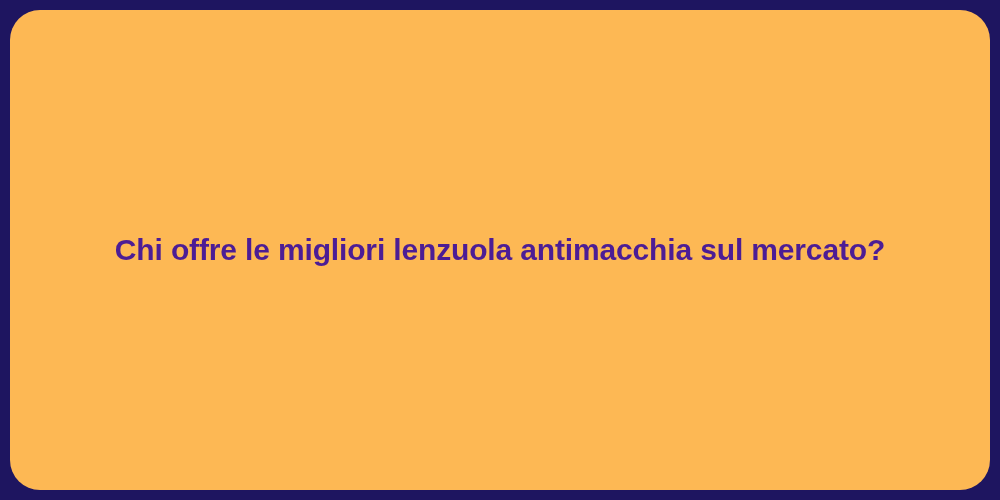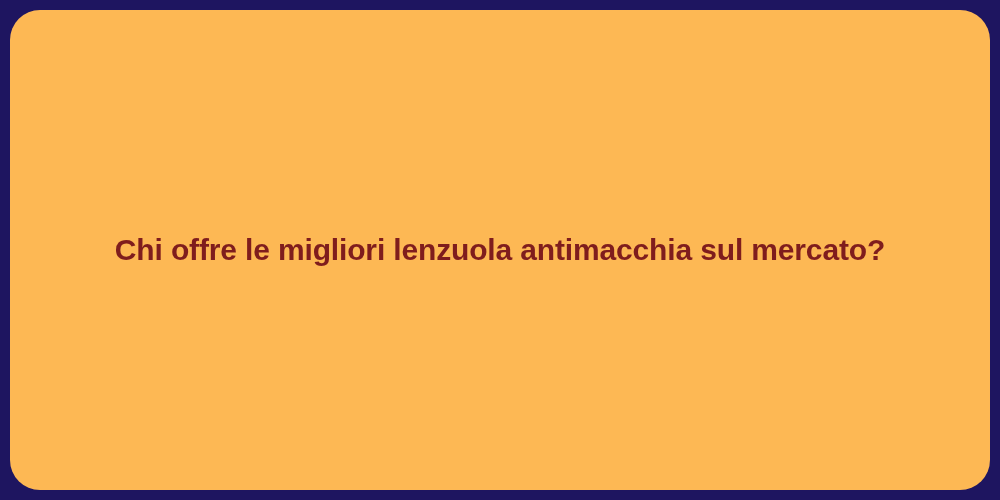--- a/index.html
+++ b/index.html
@@ -34,21 +34,21 @@
     display: flex;
     align-items: center;
     justify-content: center;
     text-align: center;
   }
 
   #question-text {
     display: block;
     margin: 0;
     padding: 0 40px;
-    color: #7f1d1d;
+    color: #4c1d95;
     font-family: "Liberation Sans", sans-serif;
     font-size: 30px;
     font-weight: bold;
     line-height: 1.25;
     letter-spacing: -0.15px;
     white-space: nowrap;
   }
 </style>
 </head>
 <body>

